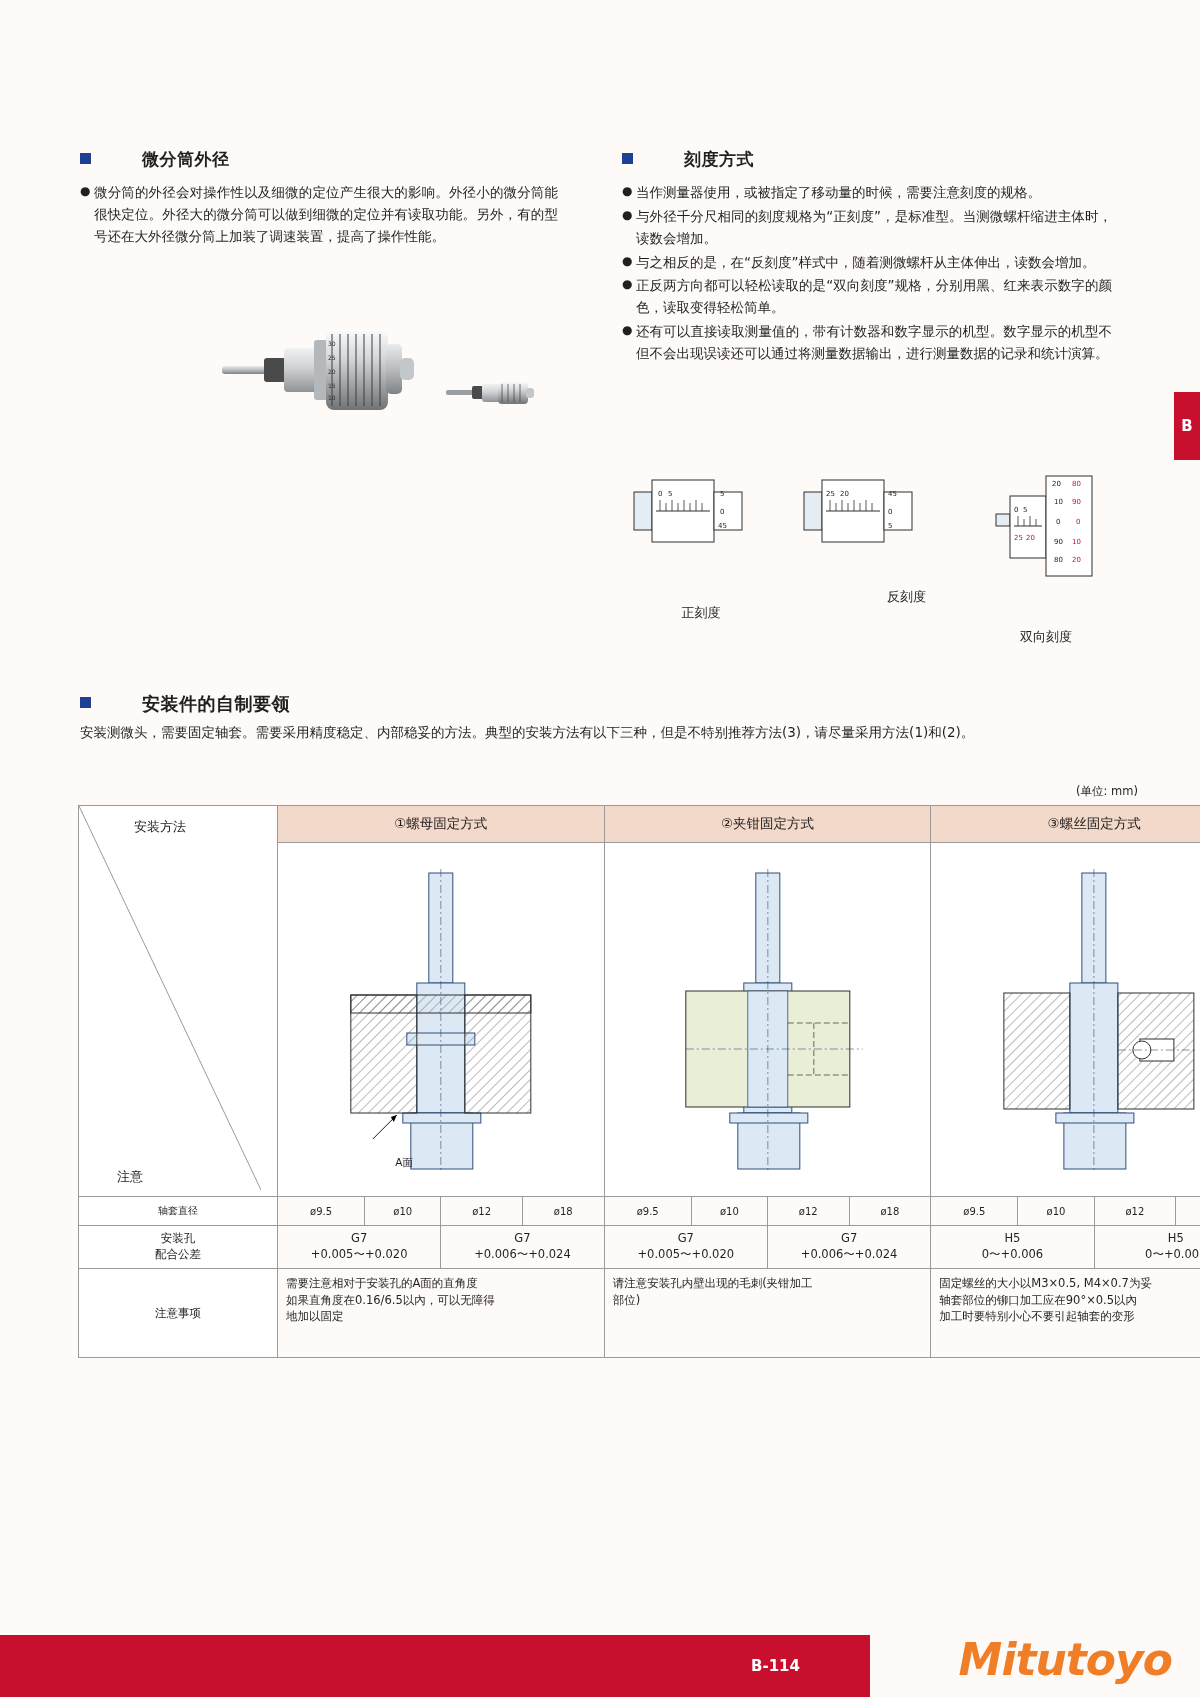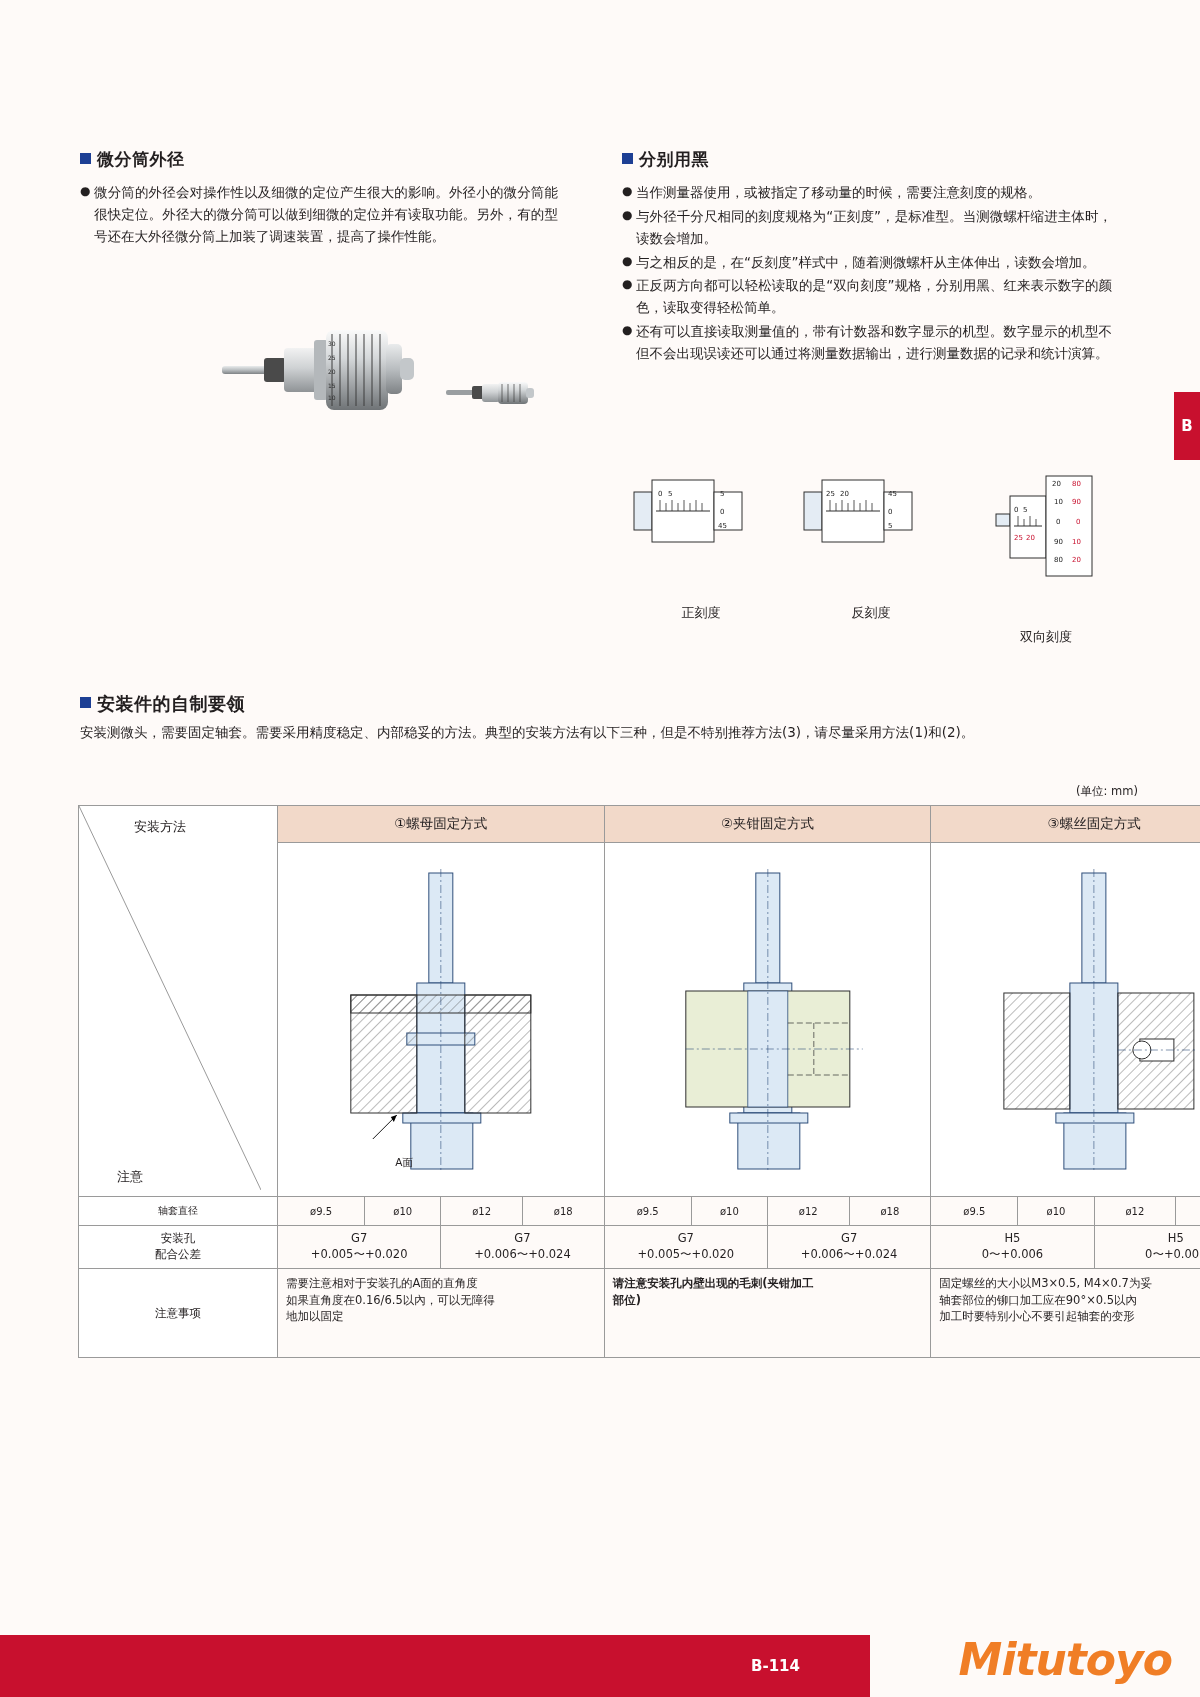--- a/index.html
+++ b/index.html
@@ -21,21 +21,21 @@
   
   .side-tab{
     position:absolute;right:0;top:392px;width:26px;height:68px;
     background:#c8102e;color:#fff;font-size:15px;font-weight:bold;
     display:flex;align-items:center;justify-content:center;
   }
 
   
   .sq-head{
     position:absolute;display:flex;align-items:flex-start;
-    font-size:17px;font-weight:bold;color:#231f20;letter-spacing:.5px;
+    font-size:17px;font-weight:bold;color:#231f20;letter-spacing:.5px;gap:45px;
   }
   .sq-head .sq{
     width:11px;height:11px;background:#1d3f94;margin-right:6px;margin-top:5px;flex:none;
   }
 
   
   .bullets{position:absolute;font-size:13.5px;line-height:1.62;color:#231f20;}
   .bullets .item{display:flex;margin-bottom:2px;}
   .bullets .dot{flex:none;width:14px;font-size:12px;line-height:1.62;}
   .bullets .txt{flex:1;text-align:justify;}
@@ -165,21 +165,21 @@
         <line x1="292" y1="84" x2="292" y2="102"></line>
         <line x1="298" y1="84" x2="298" y2="102"></line>
         <line x1="304" y1="84" x2="304" y2="102"></line>
         <line x1="310" y1="84" x2="310" y2="102"></line>
       </g>
     </svg>
   </div>
 
   <div class="sq-head" style="left:622px;top:148px;width:300px;">
     <span class="sq"></span>
-    <span>分别用黑</span>
+    <span>刻度方式</span>
   </div>
 
   <div class="bullets" style="left:622px;top:182px;width:490px;">
     <div class="item">
       <span class="dot">●</span>
       <span class="txt">当作测量器使用，或被指定了移动量的时候，需要注意刻度的规格。</span>
     </div>
     <div class="item">
       <span class="dot">●</span>
       <span class="txt">与外径千分尺相同的刻度规格为“正刻度”，是标准型。当测微螺杆缩进主体时，读数会增加。</span>
@@ -267,21 +267,21 @@
         <text x="436" y="54" font-size="7" fill="#222">0</text>
         <text x="456" y="54" font-size="7" fill="#c8102e">0</text>
         <text x="434" y="74" font-size="7" fill="#222">90</text>
         <text x="452" y="74" font-size="7" fill="#c8102e">10</text>
         <text x="434" y="92" font-size="7" fill="#222">80</text>
         <text x="452" y="92" font-size="7" fill="#c8102e">20</text>
       </g>
     </svg>
   </div>
   <div class="cap" style="left:646px;top:604px;width:110px;">正刻度</div>
-  <div class="cap" style="left:816px;top:604px;width:110px;">反刻度</div>
+  <div class="cap" style="left:816px;top:588px;width:110px;text-align:right;">反刻度</div>
   <div class="cap" style="left:986px;top:628px;width:120px;">双向刻度</div>
 
   <div class="sq-head" style="left:80px;top:692px;width:520px;font-size:18px;">
     <span class="sq"></span>
     <span>安装件的自制要领</span>
   </div>
   <div class="body-text" style="left:80px;top:722px;width:1040px;">安装测微头，需要固定轴套。需要采用精度稳定、内部稳妥的方法。典型的安装方法有以下三种，但是不特别推荐方法(3)，请尽量采用方法(1)和(2)。</div>
   <div class="unit-note" style="top:784px;">(单位: mm)</div>
 
   <table class="tbl" style="top:805px;">
@@ -407,21 +407,21 @@
         <div>H5</div>
         <div>0〜+0.008</div>
       </td>
     </tr>
 
     <tr class="note">
       <td class="rowlabel" style="text-align:center;vertical-align:middle;">注意事项</td>
       <td colspan="4" style="white-space:pre-line;">需要注意相对于安装孔的A面的直角度
 如果直角度在0.16/6.5以內，可以无障得
 地加以固定</td>
-      <td colspan="4" style="white-space:pre-line;font-weight:bold;">请注意安装孔内壁出现的毛刺(夹钳加工
+      <td colspan="4" style="white-space:pre-line;">请注意安装孔内壁出现的毛刺(夹钳加工
 部位)</td>
       <td colspan="4" style="white-space:pre-line;">固定螺丝的大小以M3×0.5, M4×0.7为妥
 轴套部位的铆口加工应在90°×0.5以內
 加工时要特别小心不要引起轴套的变形</td>
     </tr>
   </tbody>
     </table>
 
   <div class="footer-bar"></div>
   <div class="footer-white"></div>

